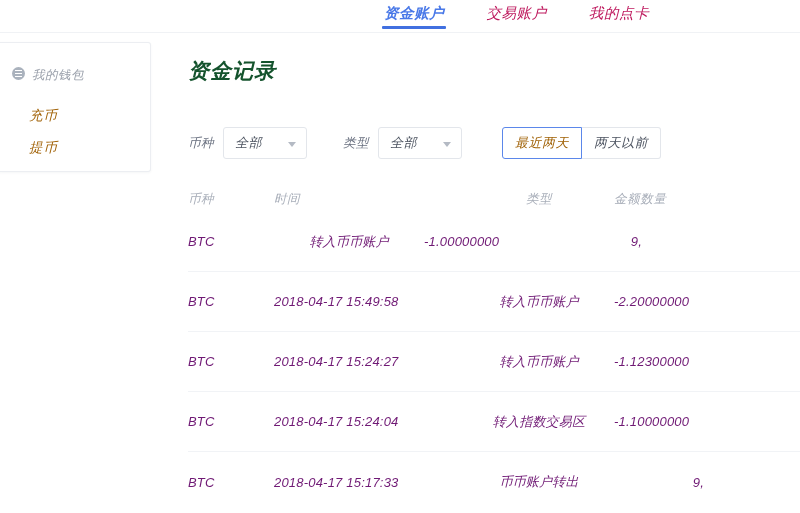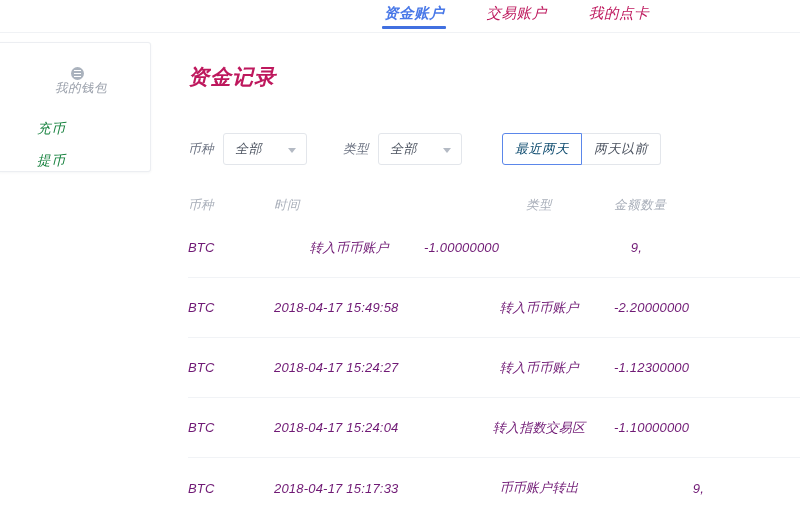--- a/index.html
+++ b/index.html
@@ -81,23 +81,21 @@
     height: 130px;
     background: #ffffff;
     border: 1px solid #eceef2;
     border-left: none;
     border-radius: 0 3px 3px 0;
     box-shadow: 0 1px 3px rgba(30, 40, 60, 0.045);
     box-sizing: border-box;
   }
   .wallet-head {
     display: flex;
-    align-items: center;
     padding: 24px 0 0 13px;
-    flex-direction: column;
   }
   .wallet-icon {
     width: 13px;
     height: 13px;
     border-radius: 50%;
     background: #aab2bd;
     position: relative;
     flex: 0 0 auto;
     margin-right: 7px;
   }
@@ -110,43 +108,43 @@
     height: 1.3px;
     background: #ffffff;
     box-shadow: 0 3px 0 0 #ffffff, 0 6px 0 0 #ffffff;
   }
   .wallet-label {
     font-size: 12.5px;
     color: #9aa0ab;
     letter-spacing: 0.5px;
   }
   .side-item {
-    padding: 0 0 0 38px;
+    padding: 0 0 0 30px;
     font-size: 13.5px;
-    color: #15803d;
+    color: #a16207;
     letter-spacing: 0.8px;
     cursor: pointer;
     line-height: 16px;
   }
   .side-item.first { margin-top: 24px; }
   .side-item.second { margin-top: 16px; }
 
   
   .main {
     position: absolute;
     left: 188px;
     top: 42px;
     width: 612px;
   }
   .page-title {
     font-size: 21px;
     font-weight: 700;
-    color: #be185d;
+    color: #14532d;
     letter-spacing: 1px;
-    margin: 22px 0 0 0;
+    margin: 16px 0 0 0;
     line-height: 26px;
   }
 
   
   .filters {
     display: flex;
     align-items: center;
     margin-top: 42px;
     height: 34px;
   }
@@ -201,21 +199,21 @@
     letter-spacing: 0.5px;
     border: 1px solid #e3e6eb;
     background: #ffffff;
     color: #4d5461;
     cursor: pointer;
     box-sizing: border-box;
   }
   .seg-btn.left  { border-radius: 3px 0 0 3px; }
   .seg-btn.right { border-radius: 0 3px 3px 0; border-left: none; }
   .seg-btn.active {
-    color: #0c4a6e;
+    color: #a16207;
     border-color: #5b87ea;
     position: relative;
     z-index: 2;
   }
 
   
   .table {
     margin-top: 26px;
     width: 612px;
   }

